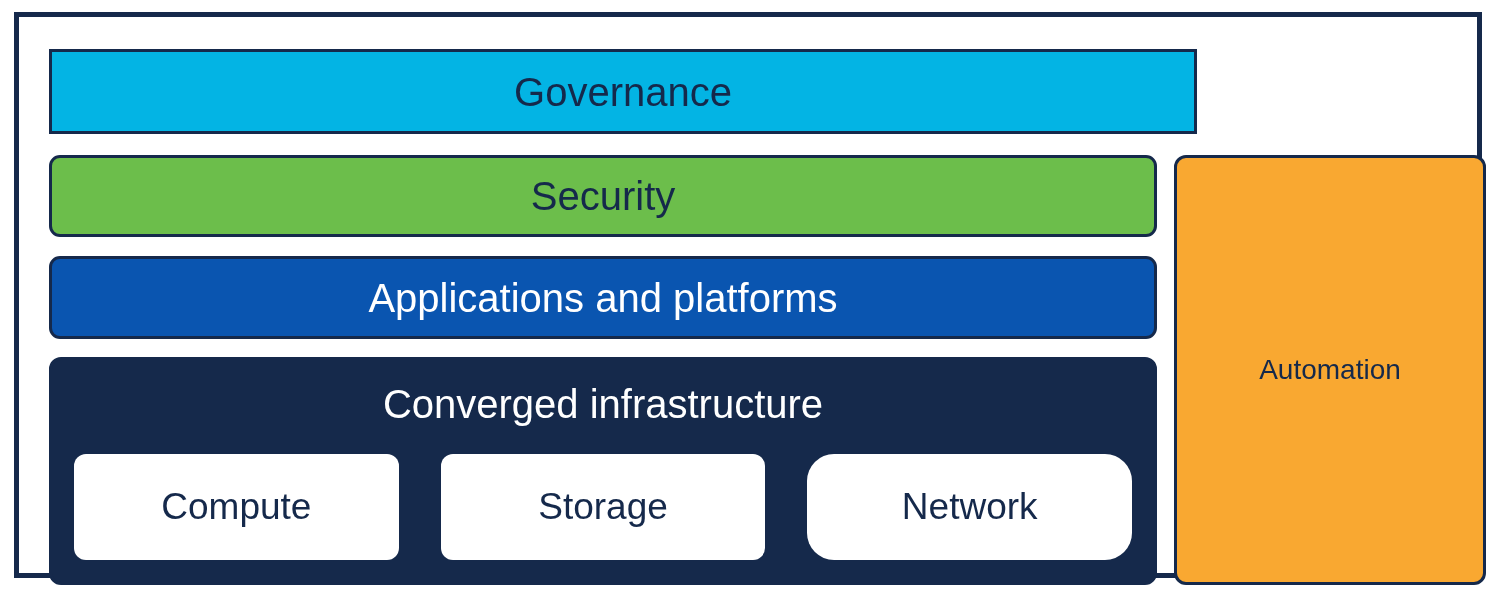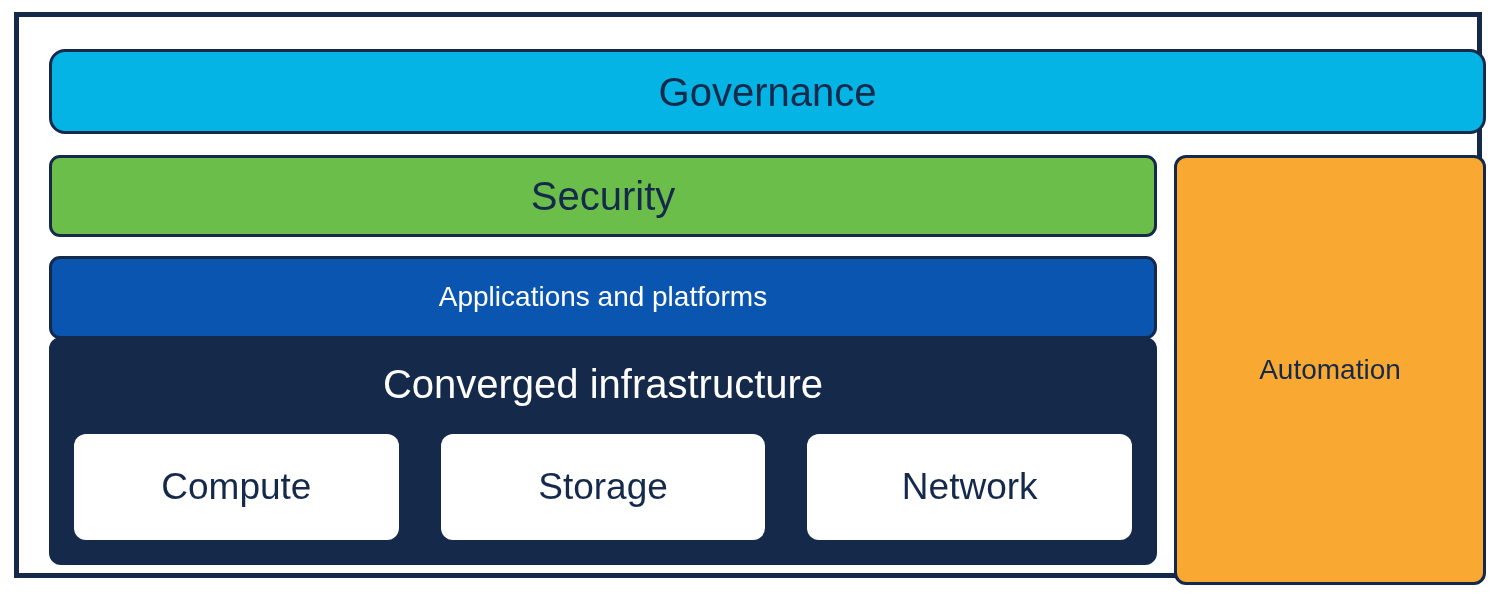--- a/index.html
+++ b/index.html
@@ -48,24 +48,24 @@
     display: block;
     text-align: center;
     line-height: 1.1;
     white-space: nowrap;
   }
 
   
   .block-governance {
     left: 30px;
     top: 32px;
-    width: 1437px;
+    width: 1148px;
     height: 85px;
     background: #03b4e4;
-    border-radius: 16px;
+    border-radius: 0;
   }
   .block-governance .block-label {
     color: #15294b;
     font-size: 40px;
   }
 
   
   .block-security {
     left: 30px;
     top: 138px;
@@ -84,27 +84,27 @@
   .block-applications {
     left: 30px;
     top: 239px;
     width: 1108px;
     height: 83px;
     background: #0a55b0;
     border-radius: 11px;
   }
   .block-applications .block-label {
     color: #ffffff;
-    font-size: 28px;
+    font-size: 40px;
   }
 
   
   .block-converged {
     left: 30px;
-    top: 320px;
+    top: 340px;
     width: 1108px;
     height: 228px;
     background: #15294b;
     border-radius: 12px;
     display: block;
     padding: 9px;
   }
   .converged-title {
     position: absolute;
     left: 0;
@@ -132,20 +132,21 @@
     flex: 1 1 0;
     background: #ffffff;
     border-radius: 12px;
     display: flex;
     align-items: center;
     justify-content: center;
     margin-right: 42px;
   }
   .tile:last-child {
     margin-right: 0;
+    border-radius: 27px;
   }
   .tile-label {
     color: #15294b;
     font-size: 37px;
     line-height: 1.1;
     white-space: nowrap;
   }
 
   
   .block-automation {

